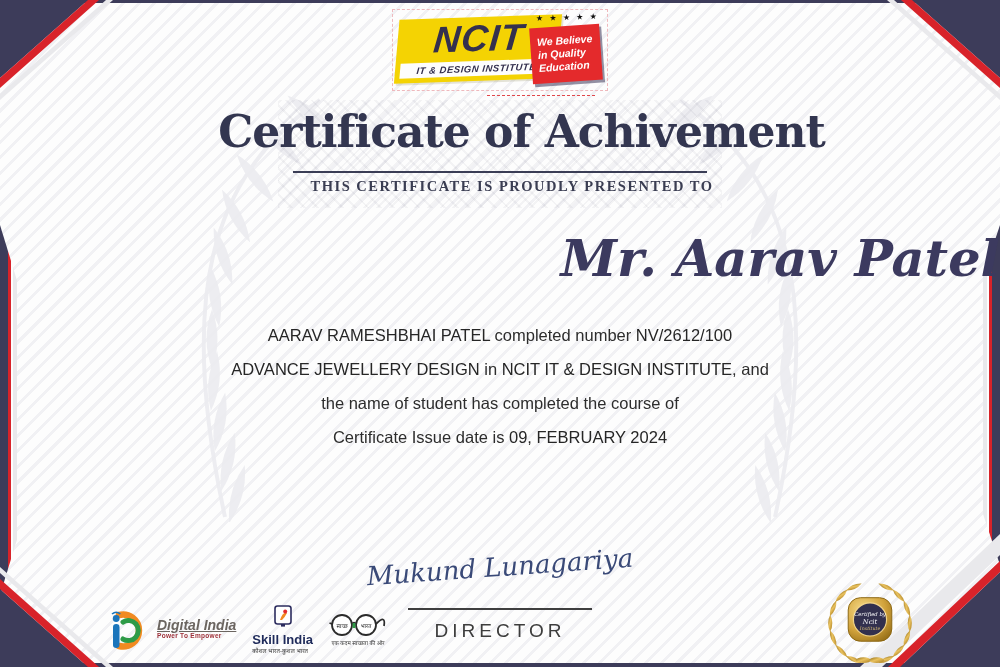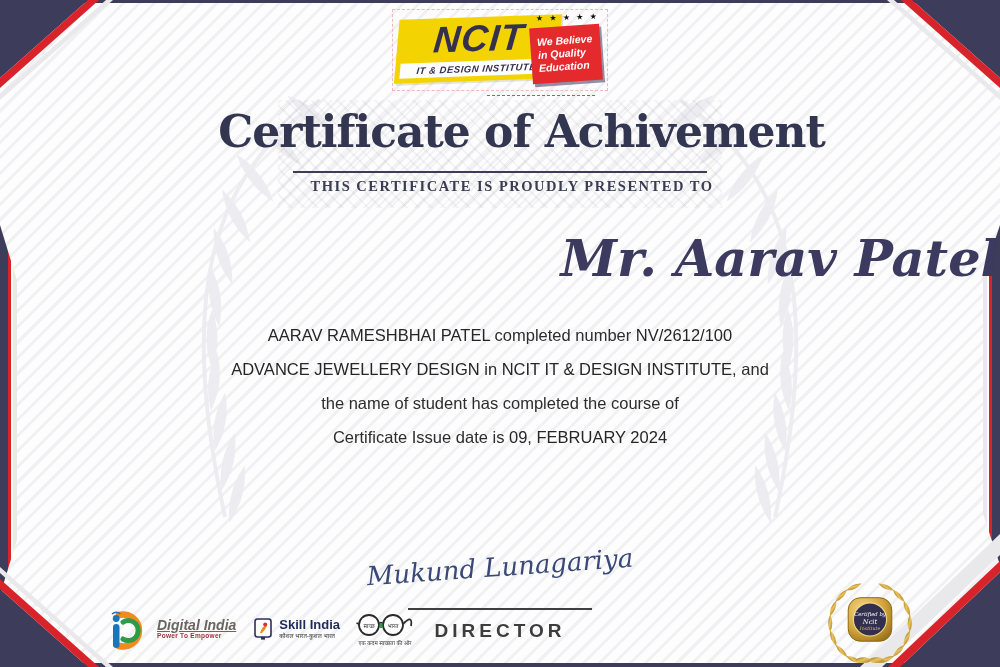--- a/index.html
+++ b/index.html
@@ -56,28 +56,28 @@
     font-family:"DejaVu Serif", serif;font-style:italic;font-weight:bold;font-size:51px;color:#3c3a5f;margin-left:9px;}
   
   .body-text{position:absolute;top:318px;left:60px;right:60px;text-align:center;
     font-size:16.5px;color:#2d2d2d;line-height:34px;}
   .body-text b{font-weight:normal;color:#262626;}
   
   .sig-name{position:absolute;top:552px;left:350px;width:300px;text-align:center;
     font-family:"DejaVu Serif", serif;font-style:italic;font-size:26px;color:#3a4a78;transform:rotate(-4deg);}
   .sig-line{position:absolute;top:608px;left:408px;width:184px;height:2px;background:#3f3f3f;}
   .sig-role{position:absolute;top:620px;left:0;right:0;text-align:center;
-    font-size:19px;font-weight:bold;color:#3d3d3d;letter-spacing:4px;}
+    font-size:19px;font-weight:normal;color:#3d3d3d;letter-spacing:4px;}
   
   .partners{position:absolute;left:106px;top:598px;height:62px;display:flex;align-items:center;gap:16px;}
   .partner{display:flex;align-items:center;gap:5px;}
   .di-text .di-name{font-size:14px;font-weight:bold;font-style:italic;color:#6b6560;
     text-decoration:underline;line-height:13px;}
   .di-text .di-tag{font-size:6.5px;font-weight:bold;color:#9e3039;letter-spacing:.3px;}
-  .si-block{display:flex;flex-direction:row;align-items:center;}
+  .si-block{display:flex;flex-direction:column;align-items:center;}
   .si-name{font-size:13px;font-weight:bold;color:#1e2a5a;line-height:14px;}
   .si-tag{font-size:6px;color:#333;}
   .sb-block{display:flex;flex-direction:column;align-items:center;}
   .sb-tag{font-size:5.5px;color:#333;margin-top:1px;}
   
   .seal{position:absolute;left:811px;top:574px;width:118px;height:90px;}
 </style>
 </head>
 <body>
 

